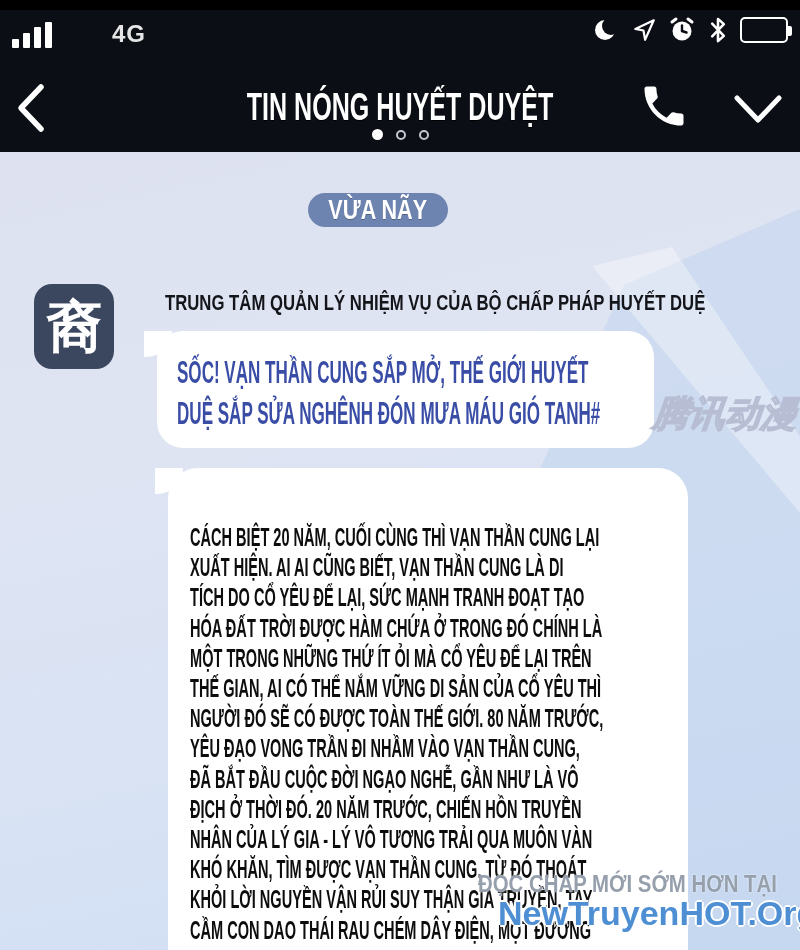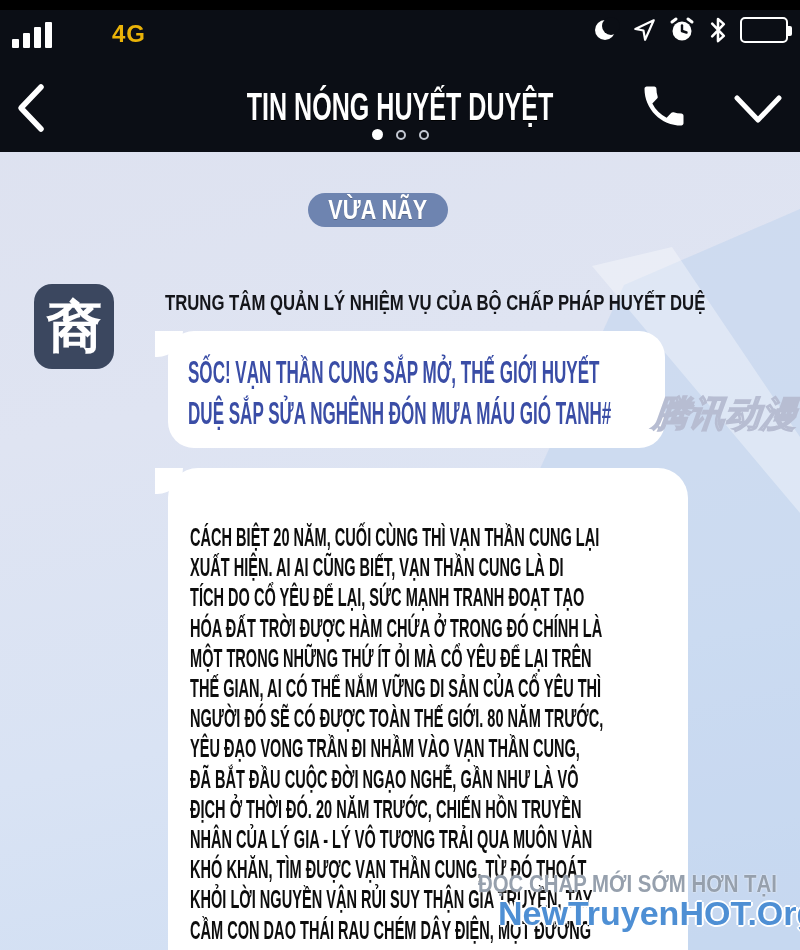--- a/index.html
+++ b/index.html
@@ -20,21 +20,21 @@
     background:rgba(255,255,255,.35);
     clip-path:polygon(74% 28%,84% 26%,100% 46%,100% 54%);
   }
 
   
   .header { position:absolute; top:0; left:0; width:800px; height:152px; background:#0b0e15; }
   .header .top-strip { position:absolute; top:0; left:0; width:100%; height:10px; background:#000; }
 
   .signal { position:absolute; left:12px; top:22px; display:flex; align-items:flex-end; gap:4px; height:26px; }
   .signal i { display:block; width:7px; background:#fff; border-radius:1px; }
-  .network { position:absolute; left:112px; top:20px; color:#eab308; font-size:24px; font-weight:bold; letter-spacing:1px; }
+  .network { position:absolute; left:112px; top:20px; color:#e5e5e5; font-size:24px; font-weight:bold; letter-spacing:1px; }
   .sicons { position:absolute; right:12px; top:16px; display:flex; align-items:center; gap:11px; }
   .sicons svg { display:block; }
   .battery { position:relative; width:48px; height:26px; border:2px solid #fff; border-radius:5px; padding:3px; }
   .battery .fill { width:68%; height:100%; background:#fff; border-radius:1px; }
   .battery .nub { position:absolute; right:-6px; top:7px; width:4px; height:10px; background:#fff; border-radius:0 2px 2px 0; }
 
   .back-btn { position:absolute; left:14px; top:82px; width:34px; height:52px; cursor:pointer; }
   .nav-title {
     position:absolute; left:0; top:86px; width:800px; text-align:center;
     color:#fff; font-size:38px; font-weight:bold; white-space:nowrap;
@@ -67,21 +67,21 @@
     position:absolute; left:165px; top:290px; color:#14151a;
     font-size:22px; font-weight:bold; white-space:nowrap;
     transform:scaleX(.76); transform-origin:0 0;
   }
 
   .bubble { position:absolute; background:#fff; }
   .bubble::before {
     content:""; position:absolute; left:-13px; top:0; width:28px; height:26px;
     background:#fff; border-radius:0 0 28px 0;
   }
-  .bubble1 { left:157px; top:331px; width:497px; height:117px; border-radius:26px;margin-left:11px; }
+  .bubble1 { left:157px; top:331px; width:497px; height:117px; border-radius:26px; }
   .bubble1 .msg {
     position:absolute; left:20px; top:21px; color:#3a4da6;
     font-size:31px; font-weight:bold; line-height:41px; white-space:pre-line;
     width:840px; transform:scaleX(.55); transform-origin:0 0;
   }
   .bubble2 { left:168px; top:468px; width:520px; height:520px; border-radius:30px; }
   .bubble2 .msg {
     position:absolute; left:22px; top:54px; color:#0d0d0d;
     font-size:26px; font-weight:bold; line-height:30.2px; white-space:pre-line;
     width:880px; transform:scaleX(.56); transform-origin:0 0;

